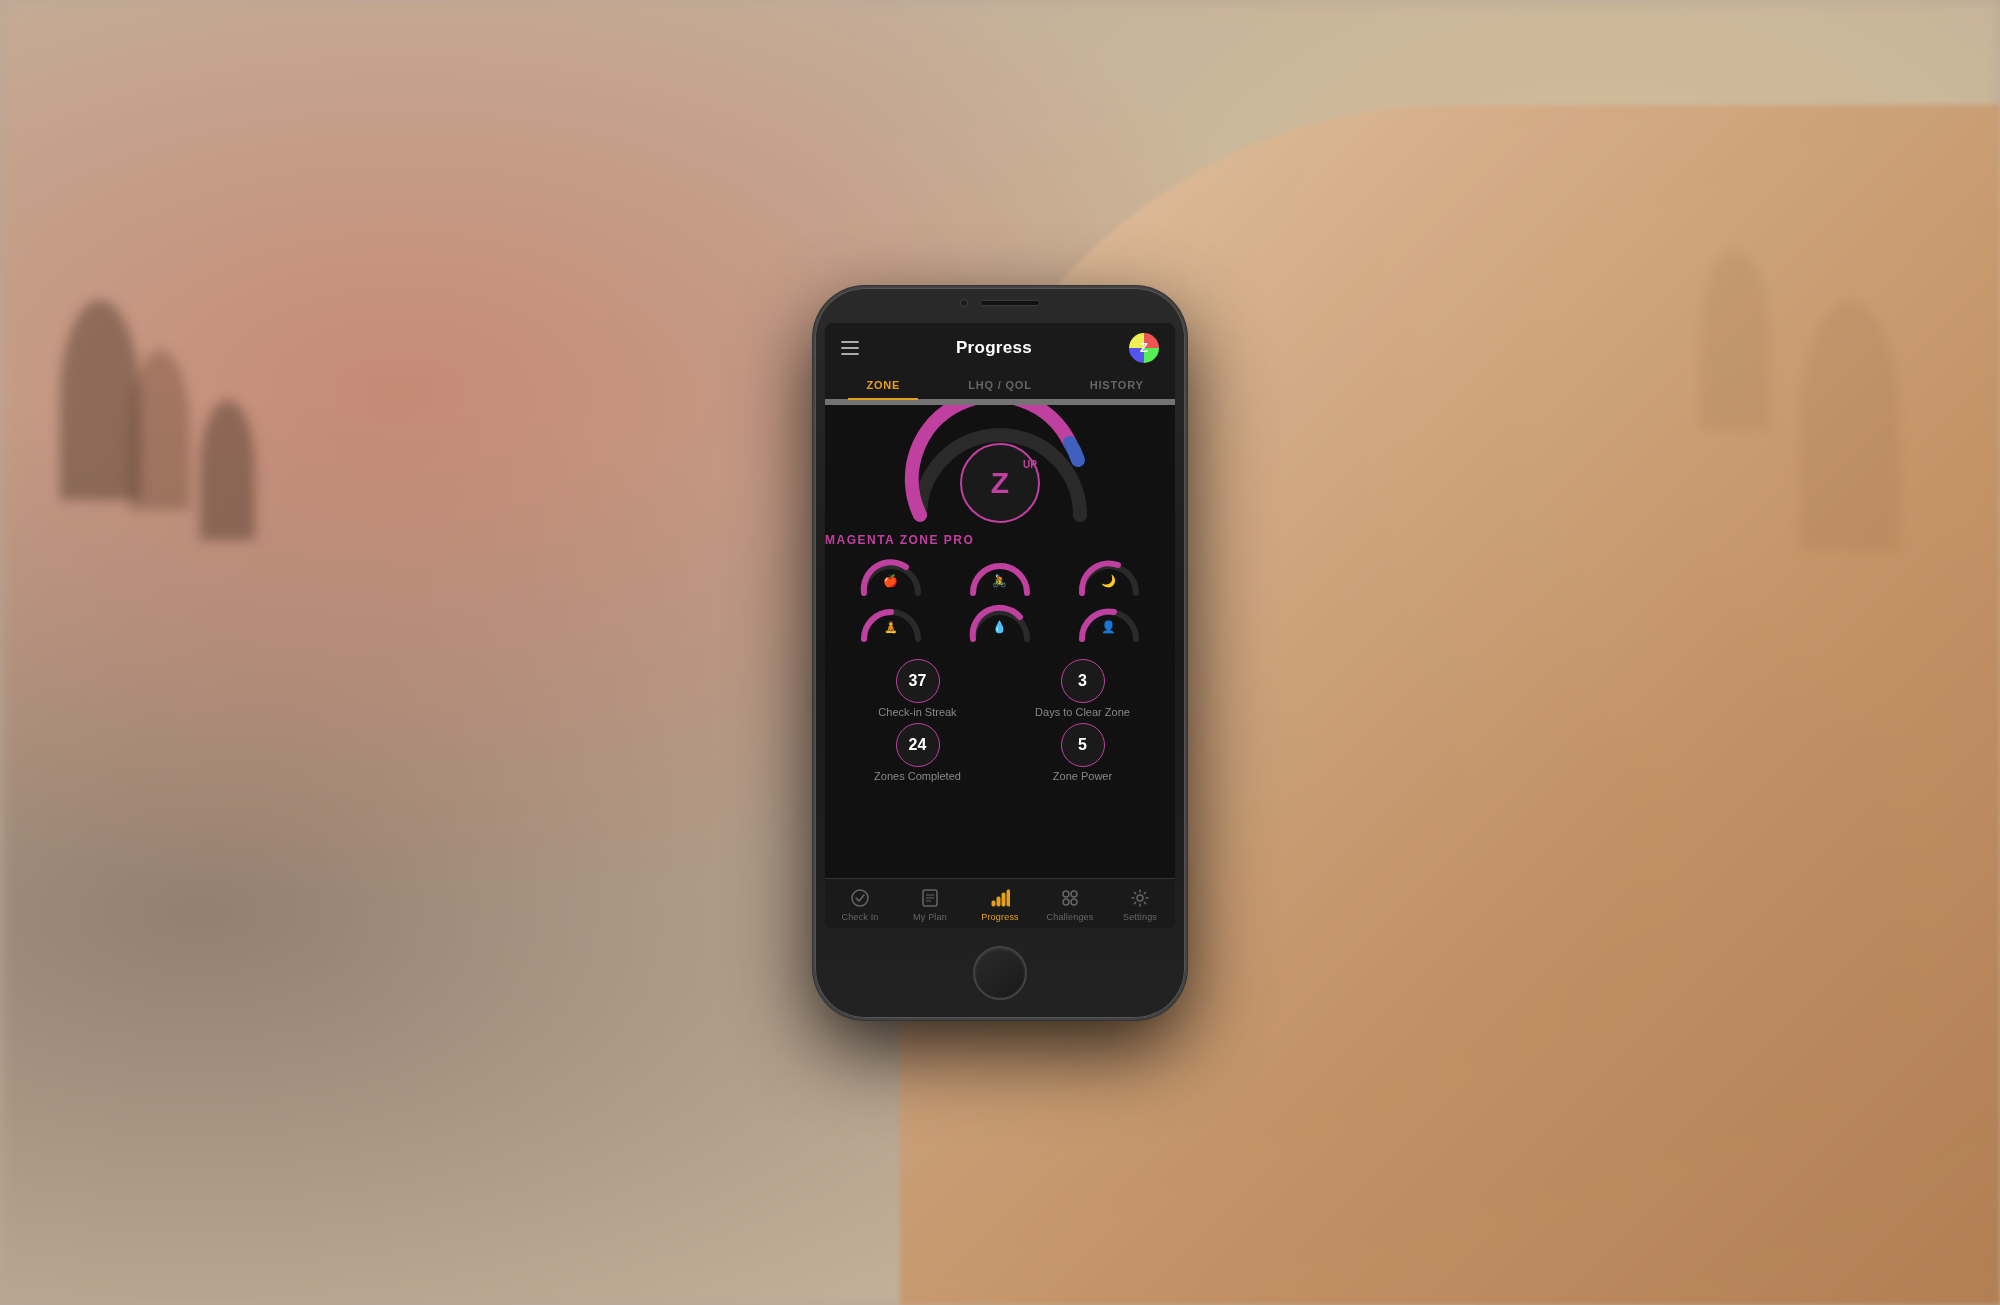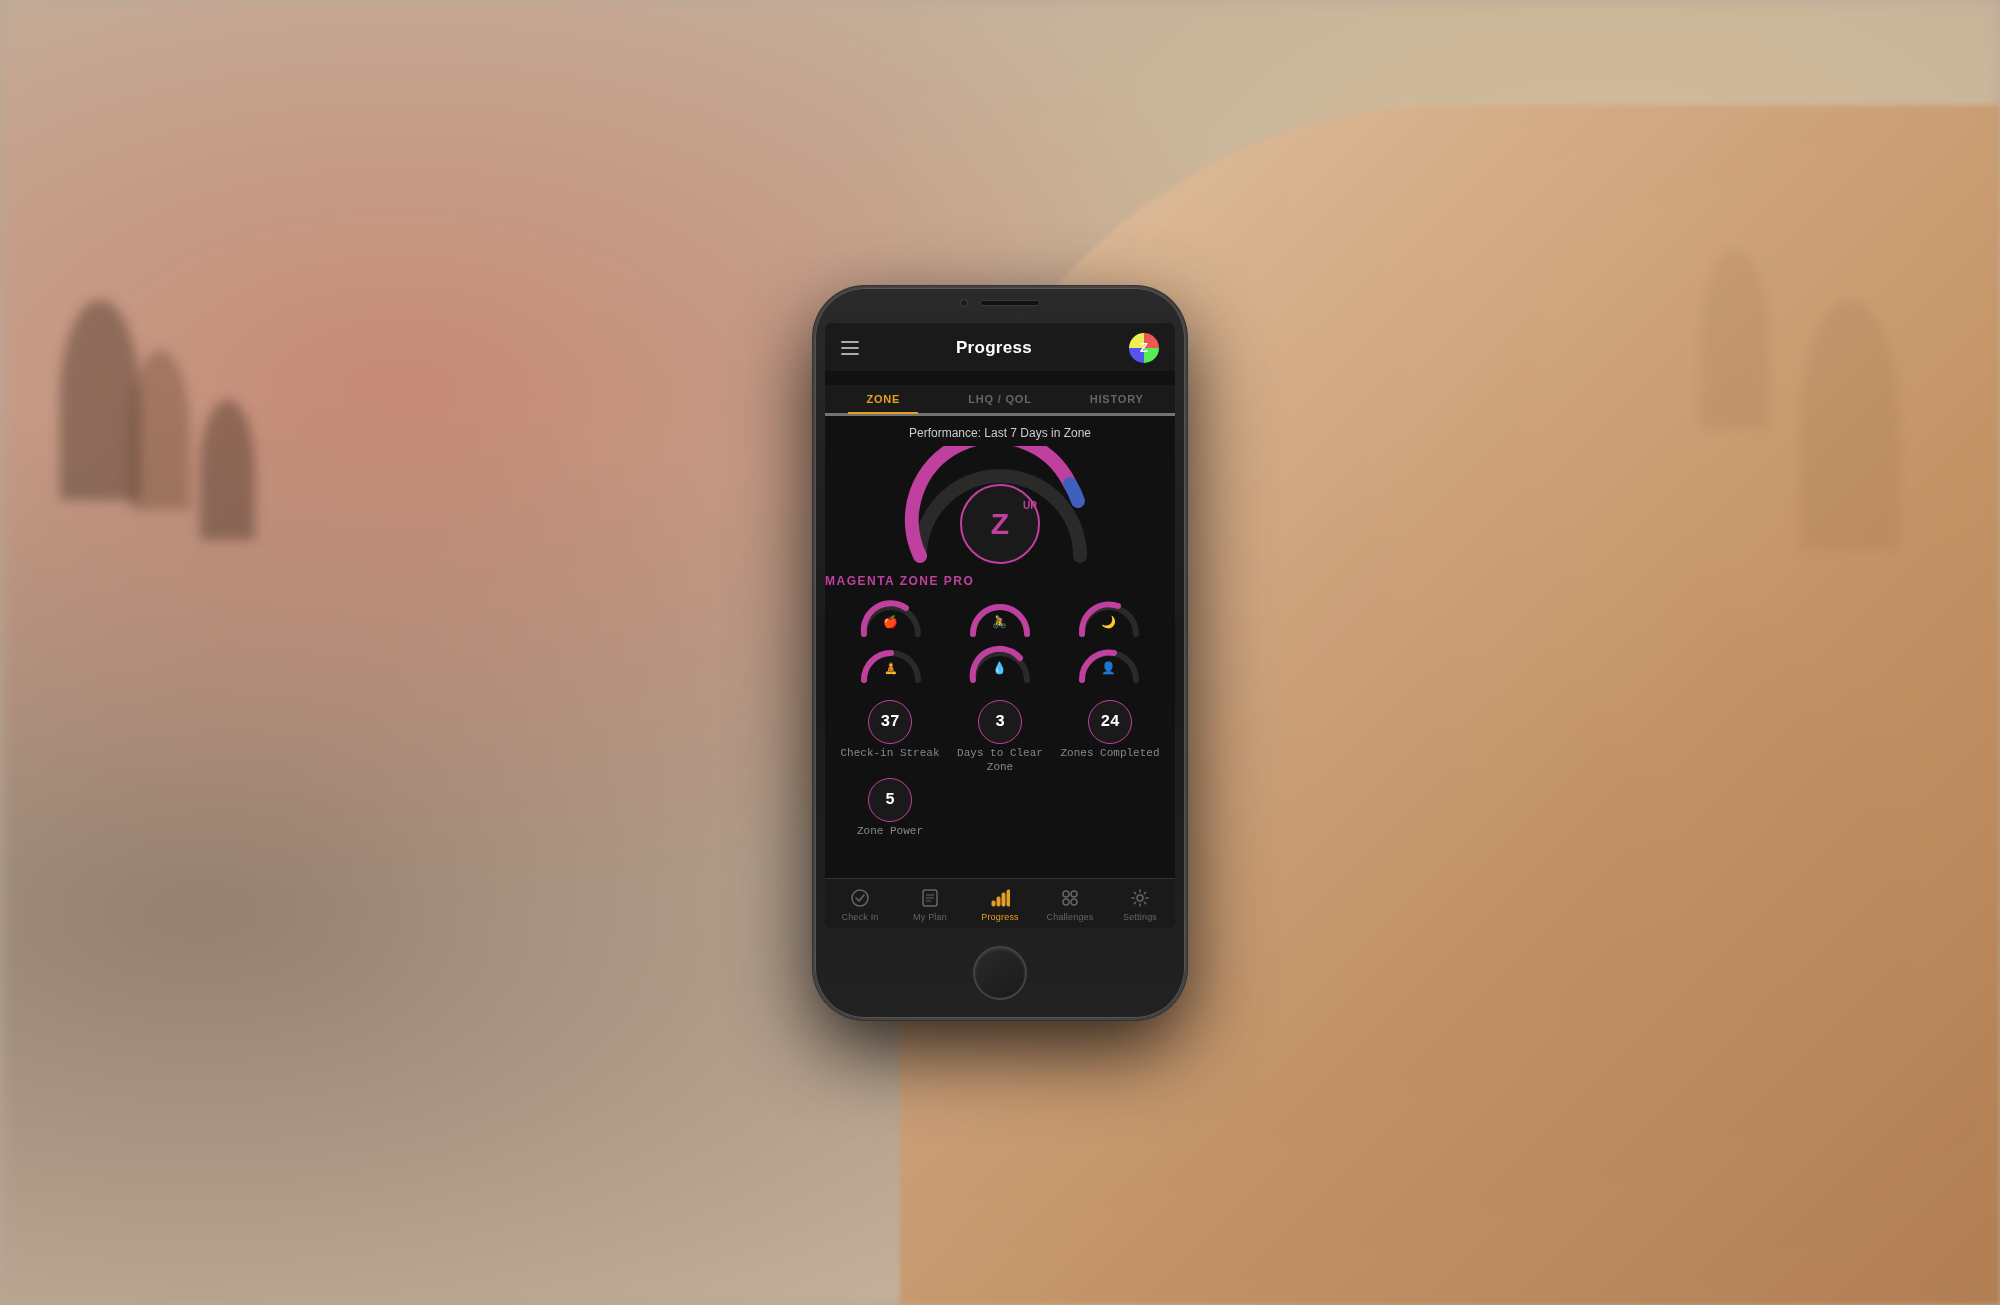--- a/index.html
+++ b/index.html
@@ -189,23 +189,22 @@
       font-size: 13px;
       font-weight: 700;
       color: #fff;
       overflow: hidden;
     }
 
     
     .app-tabs {
       background: #1a1a1a;
       display: flex;
-      border-bottom: 3px solid #737373;
+      border-bottom: 6px solid #737373;
       flex-shrink: 0;
-      margin-top: 14px;
     }
 
     .tab-item {
       flex: 1;
       padding: 8px 4px;
       text-align: center;
       font-size: 11px;
       font-weight: 600;
       color: #666;
       letter-spacing: 0.8px;
@@ -317,24 +316,23 @@
     }
 
     .mini-gauge-svg {
       width: 70px;
       height: 42px;
     }
 
     
     .stats-row {
       display: grid;
-      grid-template-columns: repeat(3, 1fr);
+      grid-template-columns: repeat(2, 1fr);
       padding: 8px 12px 12px;
       gap: 4px;
-      font-family: Liberation Mono, monospace;
     }
 
     .stat-item {
       display: flex;
       flex-direction: column;
       align-items: center;
       gap: 2px;
     }
 
     .stat-circle {
@@ -454,21 +452,20 @@
         <div class="tab-item">
           <span>LHQ / QOL</span>
         </div>
         <div class="tab-item">
           <span>HISTORY</span>
         </div>
       </div>
 
       <div class="app-content">
 
-        <div class="performance-label">Performance: Last 7 Days in Zone</div>
 
         <div class="gauge-container">
           <svg class="gauge-svg" viewBox="0 0 200 120">
 
             <path d="M 20 110 A 80 80 0 0 1 180 110" fill="none" stroke="#2a2a2a" stroke-width="14" stroke-linecap="round"></path>
 
             <path d="M 20 110 A 80 80 0 0 1 170 38" fill="none" stroke="#c040a0" stroke-width="14" stroke-linecap="round"></path>
 
             <path d="M 170 38 A 80 80 0 0 1 178 55" fill="none" stroke="#4060c0" stroke-width="14" stroke-linecap="round"></path>
           </svg>

